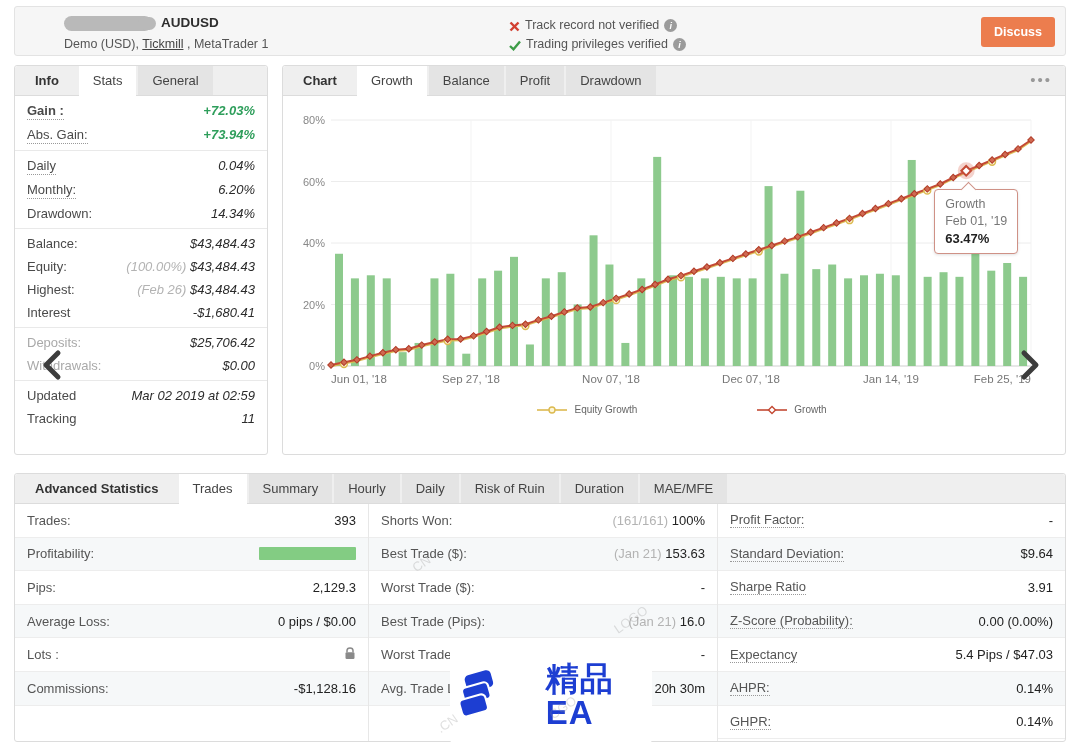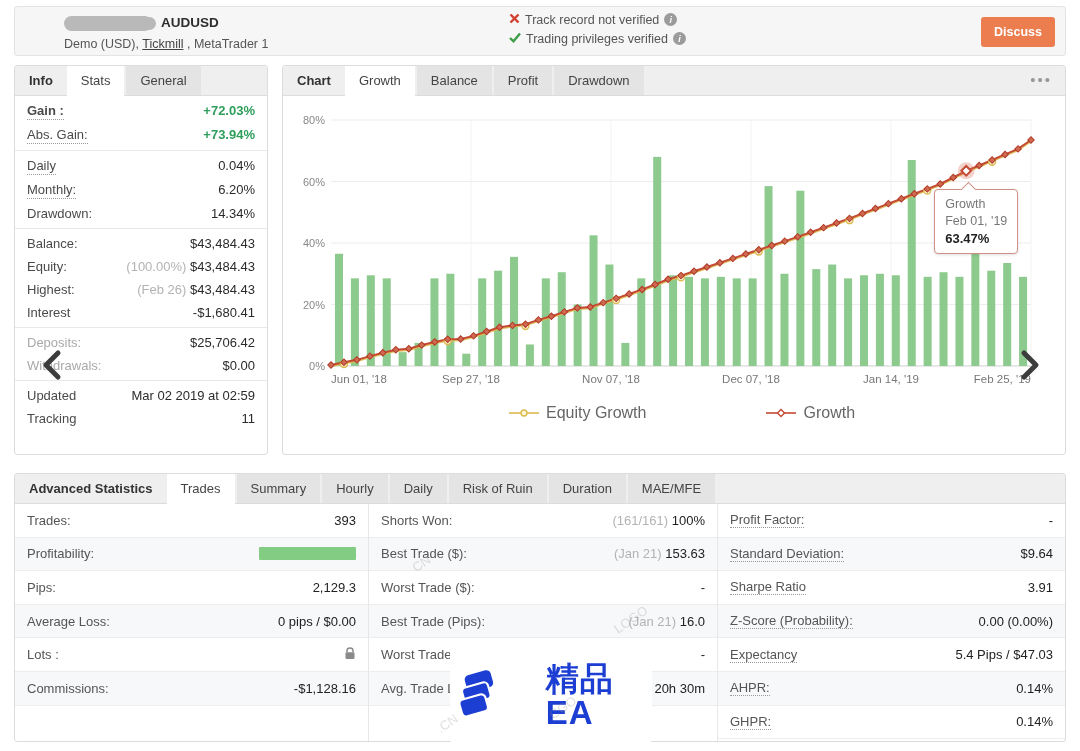--- a/index.html
+++ b/index.html
@@ -10,51 +10,51 @@
           border:1px solid #e3e3e3;border-radius:3px;}
   .h-left{position:absolute;left:13px;top:7px;margin-left:36px;}
   .blob{display:inline-block;width:88px;height:15px;background:#b9b9b9;border-radius:9px;
         position:relative;top:2px;margin-right:9px;}
   .blob:after{content:"";position:absolute;right:-4px;top:1px;width:18px;height:13px;
         background:#b9b9b9;border-radius:7px;}
   .symbol{font-weight:bold;font-size:13.5px;color:#2e2e2e;vertical-align:top;line-height:18px;}
   .sub{font-size:12.5px;color:#555;margin-top:4px;}
   .sub .link{text-decoration:underline;color:#444;cursor:pointer;}
   .verify{position:absolute;left:494px;top:6px;font-size:12.5px;color:#555;}
-  .vline{display:flex;align-items:flex-start;gap:5px;height:19px;}
+  .vline{display:flex;align-items:flex-end;gap:5px;height:19px;}
   .info-dot{width:13px;height:13px;border-radius:50%;background:#9b9b9b;color:#fff;font-size:9px;
         display:inline-flex;align-items:center;justify-content:center;font-weight:bold;font-style:italic;}
   .discuss{position:absolute;right:10px;top:10px;background:#ec7d4e;color:#fff;font-size:12.5px;
         font-weight:bold;padding:8px 13px;border-radius:3px;border:none;cursor:pointer;}
   
   .panel{position:absolute;background:#fff;border:1px solid #dcdcdc;border-radius:3px;}
   .tab-strip{height:29px;background:#efefef;border-bottom:1px solid #dcdcdc;display:flex;
         align-items:stretch;border-radius:3px 3px 0 0;position:relative;}
-  .strip-label{font-weight:bold;font-size:13px;color:#333;line-height:29px;padding:0 14px;white-space:nowrap;}
+  .strip-label{font-weight:bold;font-size:13px;color:#333;line-height:29px;padding:0 20px;white-space:nowrap;}
   .tab{font-size:13px;color:#444;line-height:29px;padding:0 14px;background:#e4e4e4;margin-right:2px;
         cursor:pointer;white-space:nowrap;}
   .tab.active{background:#fff;height:30px;position:relative;z-index:2;}
   .dots{position:absolute;right:13px;top:0;line-height:27px;color:#999;font-size:15px;letter-spacing:2px;cursor:pointer;}
   
   #info-panel{left:14px;top:65px;width:252px;height:388px;}
   .group{padding:3px 0;border-bottom:1px solid #e9e9e9;}
   .group:last-child{border-bottom:none;}
   .irow{display:flex;justify-content:space-between;padding:3px 12px;font-size:13px;color:#4a4a4a;line-height:17px;}
-  .irow .val{color:#2b2b2b;text-align:center;white-space:nowrap;}
+  .irow .val{color:#2b2b2b;text-align:center;white-space:nowrap;font-style:italic;}
   .green{color:#2e9e5b !important;}
   .muted{color:#b3b3b3;}
   .bold{font-weight:bold;}
   .faded{color:#a9a9a9;}
   .dotted{border-bottom:1px dotted #999;}
   
   #chart-panel{left:282px;top:65px;width:782px;height:388px;}
   .chart-body{position:absolute;left:0;top:30px;right:0;bottom:0;}
   svg.chart{position:absolute;left:8px;top:16px;}
   .legend{position:absolute;left:16px;right:0;top:308px;display:flex;justify-content:center;gap:120px;
-        font-size:16px;color:#666;align-items:center;}
+        font-size:10px;color:#666;align-items:center;}
   .legend .litem{display:flex;align-items:center;gap:7px;}
   .tooltip{position:absolute;background:#fff;border:1px solid #cf9186;border-radius:4px;padding:6px 10px;
         font-size:12.5px;color:#777;line-height:17px;box-shadow:0 1px 3px rgba(0,0,0,.12);z-index:4;white-space:nowrap;}
   .tooltip .tt-val{color:#222;font-weight:bold;font-size:13px;}
   .tooltip .ptr{position:absolute;top:-6px;left:28px;width:10px;height:10px;background:#fff;
         border-left:1px solid #cf9186;border-top:1px solid #cf9186;transform:rotate(45deg);}
   .nav-arrow{position:absolute;z-index:6;cursor:pointer;}
   #nav-prev{left:40px;top:349px;}
   #nav-next{left:1018px;top:349px;}
   

